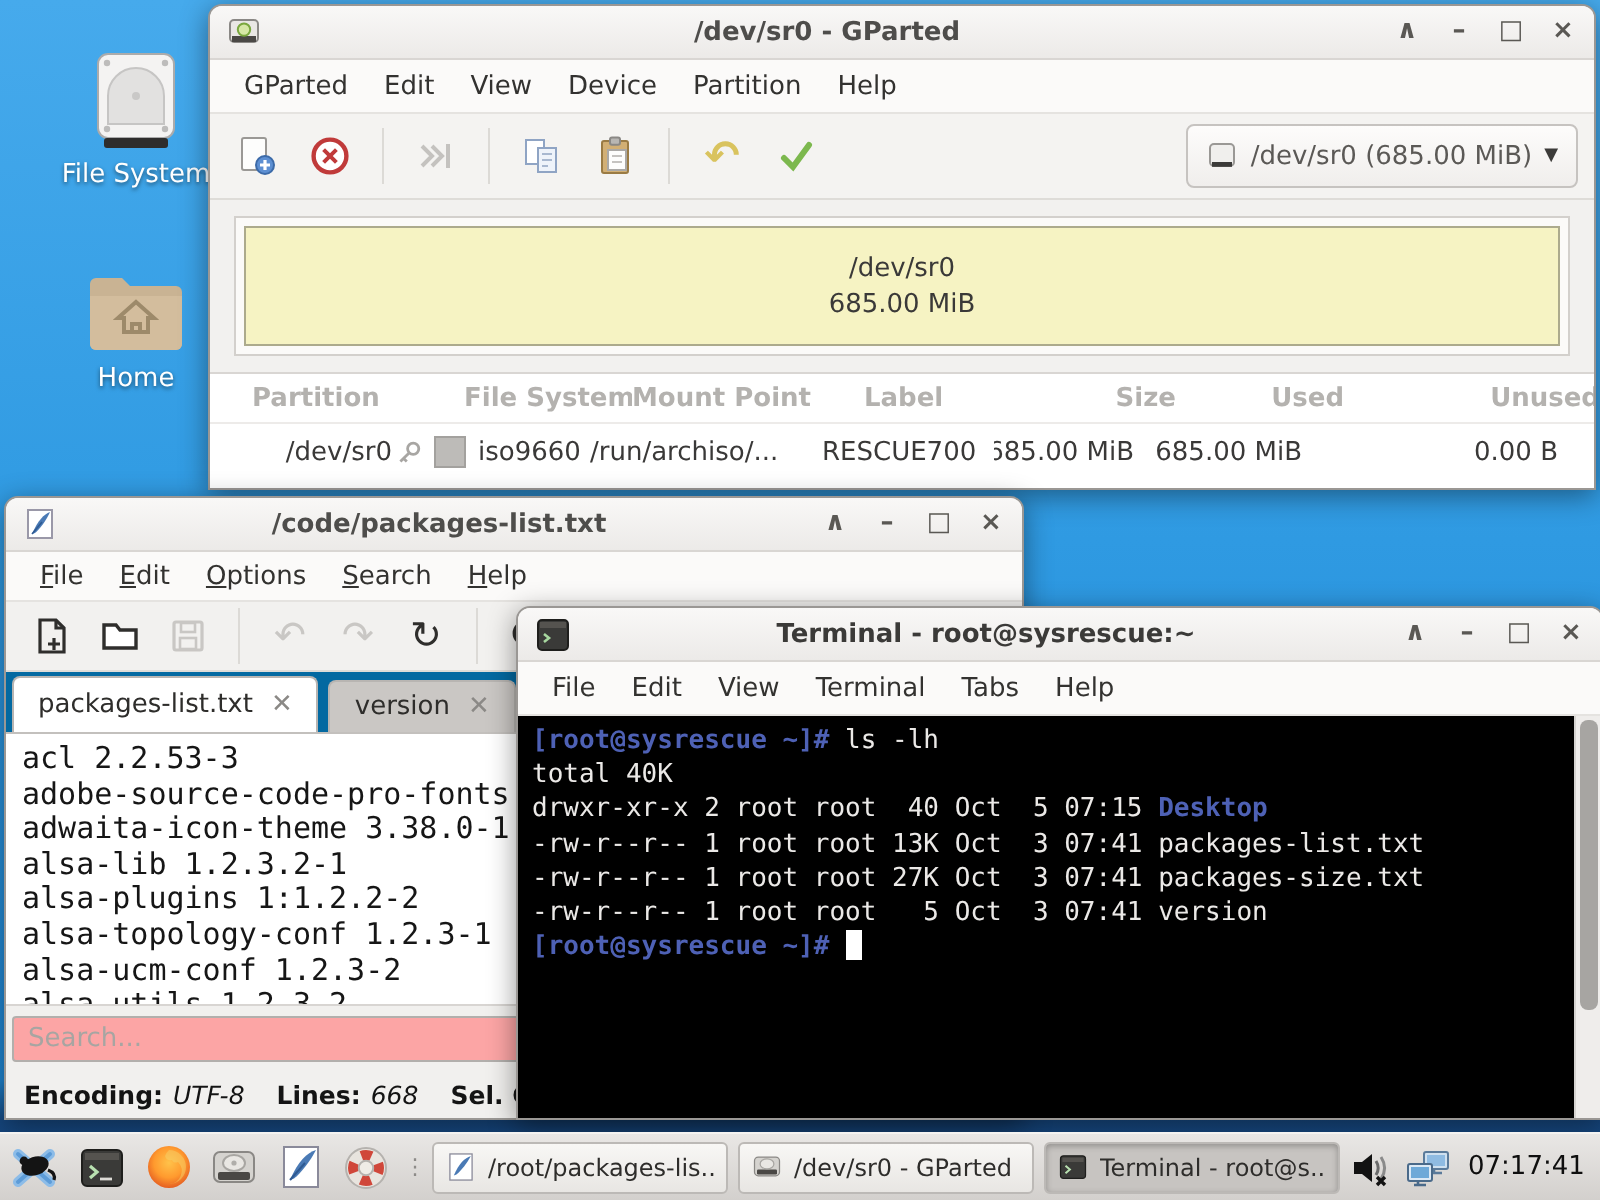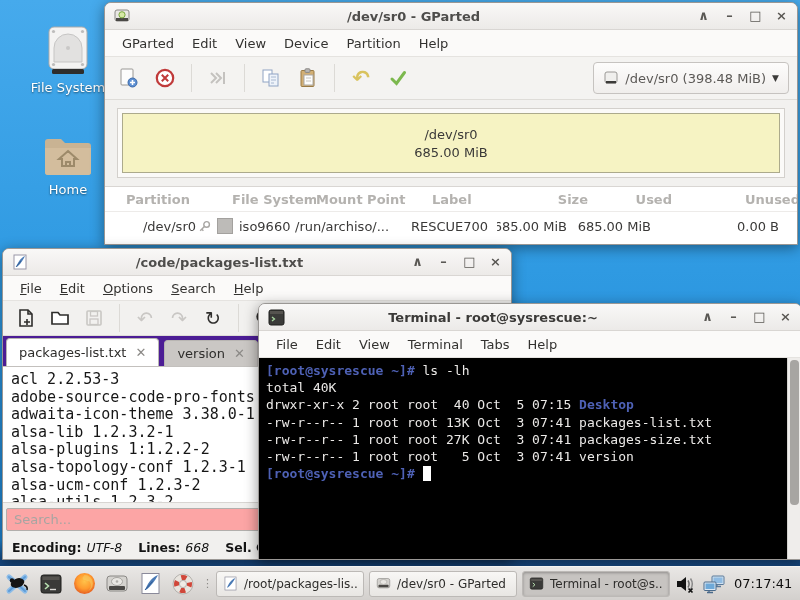--- a/index.html
+++ b/index.html
@@ -53,21 +53,21 @@
   .gp-trow .c0{justify-content:flex-end;gap:2px;}
   .fs-swatch{width:14px;height:14px;background:#bdbbb8;border:1px solid #a3a19e;margin:0 6px 0 6px;}
 
   
   #editor{left:2px;top:248px;width:508px;height:310px;z-index:2;border-radius:7px 7px 0 0;}
   .ed-toolbar{height:34px;flex:none;display:flex;align-items:center;gap:8px;padding:0 10px;
        background:#f2f1ef;border-bottom:1px solid #dedcd8;}
   .ed-btn{width:26px;height:26px;display:flex;align-items:center;justify-content:center;}
   .ed-arrow{font-size:19px;line-height:1;color:#2f2e2c;}
   .dis{color:#c9c7c4 !important;}
-  .ed-tabs{height:30px;flex:none;display:flex;align-items:flex-end;gap:5px;background:#4c1d95;
+  .ed-tabs{height:30px;flex:none;display:flex;align-items:flex-end;gap:5px;background:#0369a1;
        padding:0 0 0 3px;border-bottom:1px solid #c3c0bd;}
   .tab{display:flex;align-items:center;gap:9px;height:25px;padding:0 12px;font-size:13px;color:#2e2d2b;
        background:#cac7c4;border:1px solid #b8b5b2;border-bottom:none;border-radius:4px 4px 0 0;}
   .tab.active{background:#fff;height:27px;}
   .tab .x{color:#8b8986;font-size:13px;font-weight:bold;}
   .ed-text{flex:1;background:#fff;color:#161616;padding:4px 8px;white-space:pre;overflow:hidden;
        font-family:"DejaVu Sans Mono","Liberation Mono",monospace;font-size:15px;line-height:17.6px;}
   .ed-search{height:29px;flex:none;display:flex;align-items:center;background:#f1f0ee;
        border-top:1px solid #d8d5d2;padding:2px 3px;}
   .ed-search input{flex:1;height:21px;border:1px solid #b2afac;border-radius:2px;background:#fca5a5;
@@ -197,21 +197,21 @@
     <div class="tool-btn">
       <svg width="22" height="22" viewBox="0 0 22 22">
         <path d="M5 12 l4.5 4.5 L17.5 5.5" fill="none" stroke="#7cb84e" stroke-width="3" stroke-linecap="round"></path>
       </svg>
     </div>
     <div class="gp-device-btn">
       <svg width="16" height="16" viewBox="0 0 16 16">
         <rect x="2" y="2" width="12" height="11" rx="2" fill="#f0efed" stroke="#9a9895"></rect>
         <rect x="3" y="11" width="10" height="2.4" fill="#3c3b39"></rect>
       </svg>
-      <span>/dev/sr0 (398.48 MiB)</span>
+      <span>/dev/sr0 (685.00 MiB)</span>
       <span class="caret">▼</span>
     </div>
   </div>
   <div class="gp-banner-frame">
     <div class="gp-banner">
       <div>/dev/sr0</div>
       <div>685.00 MiB</div>
     </div>
   </div>
   <div class="gp-table">

